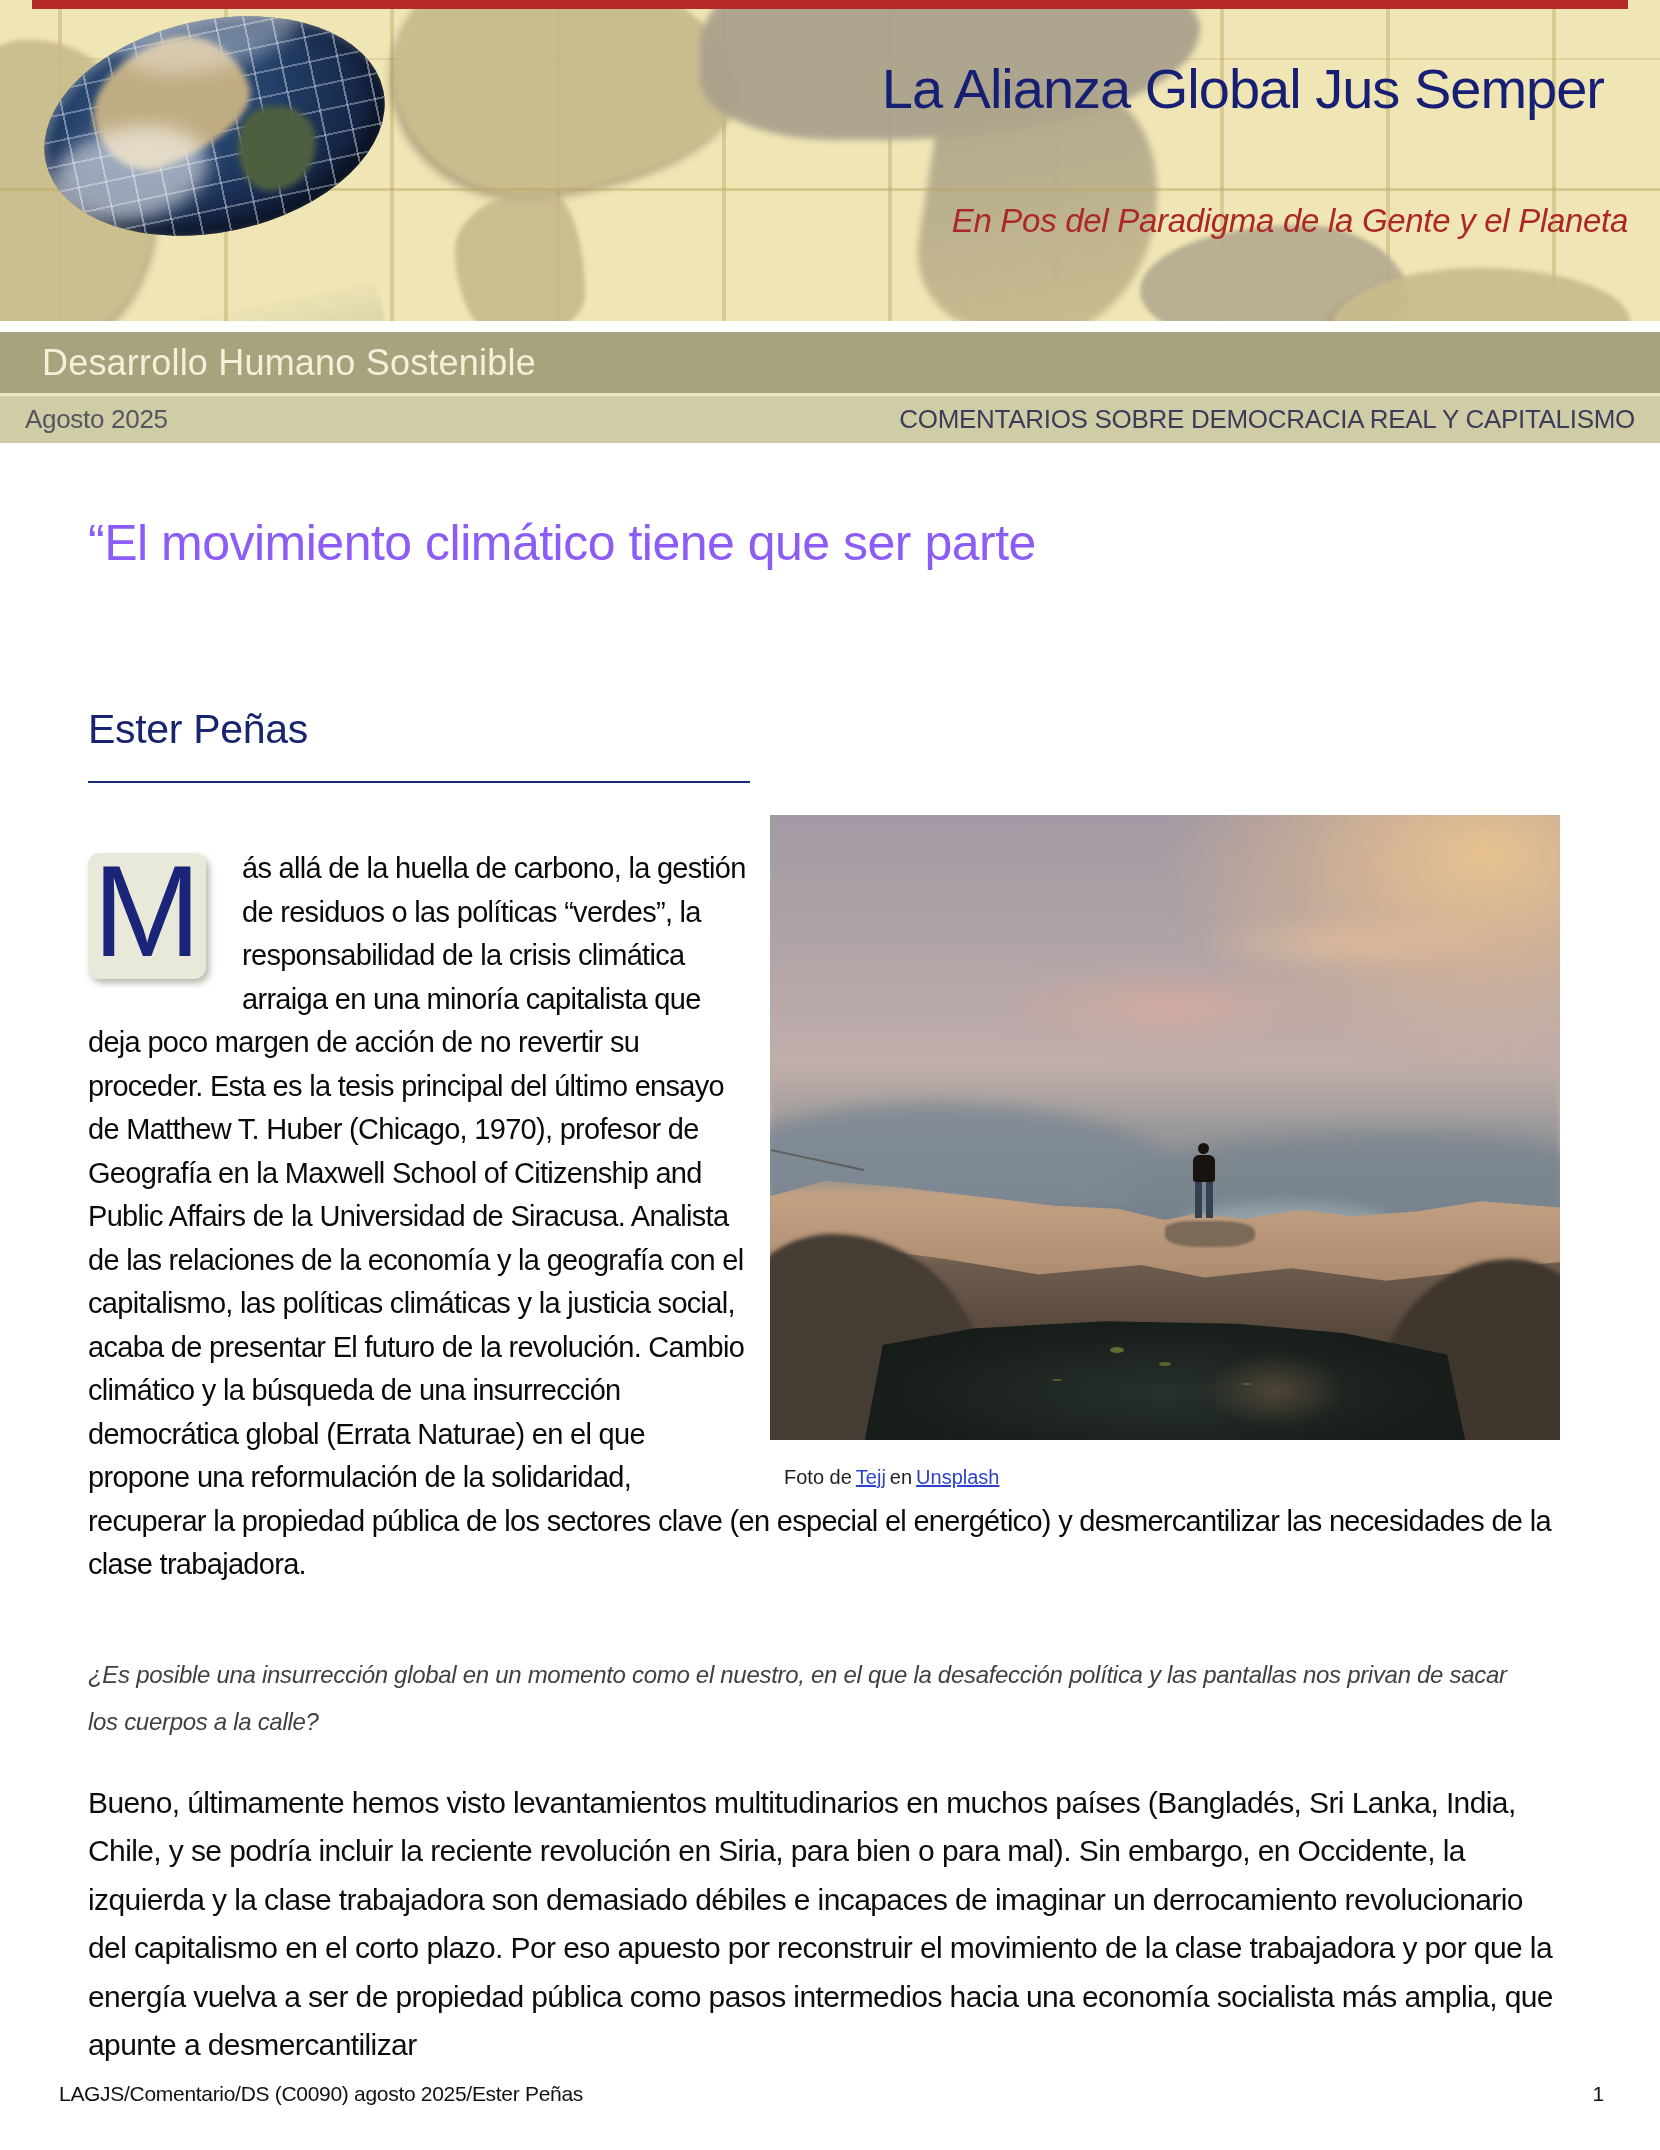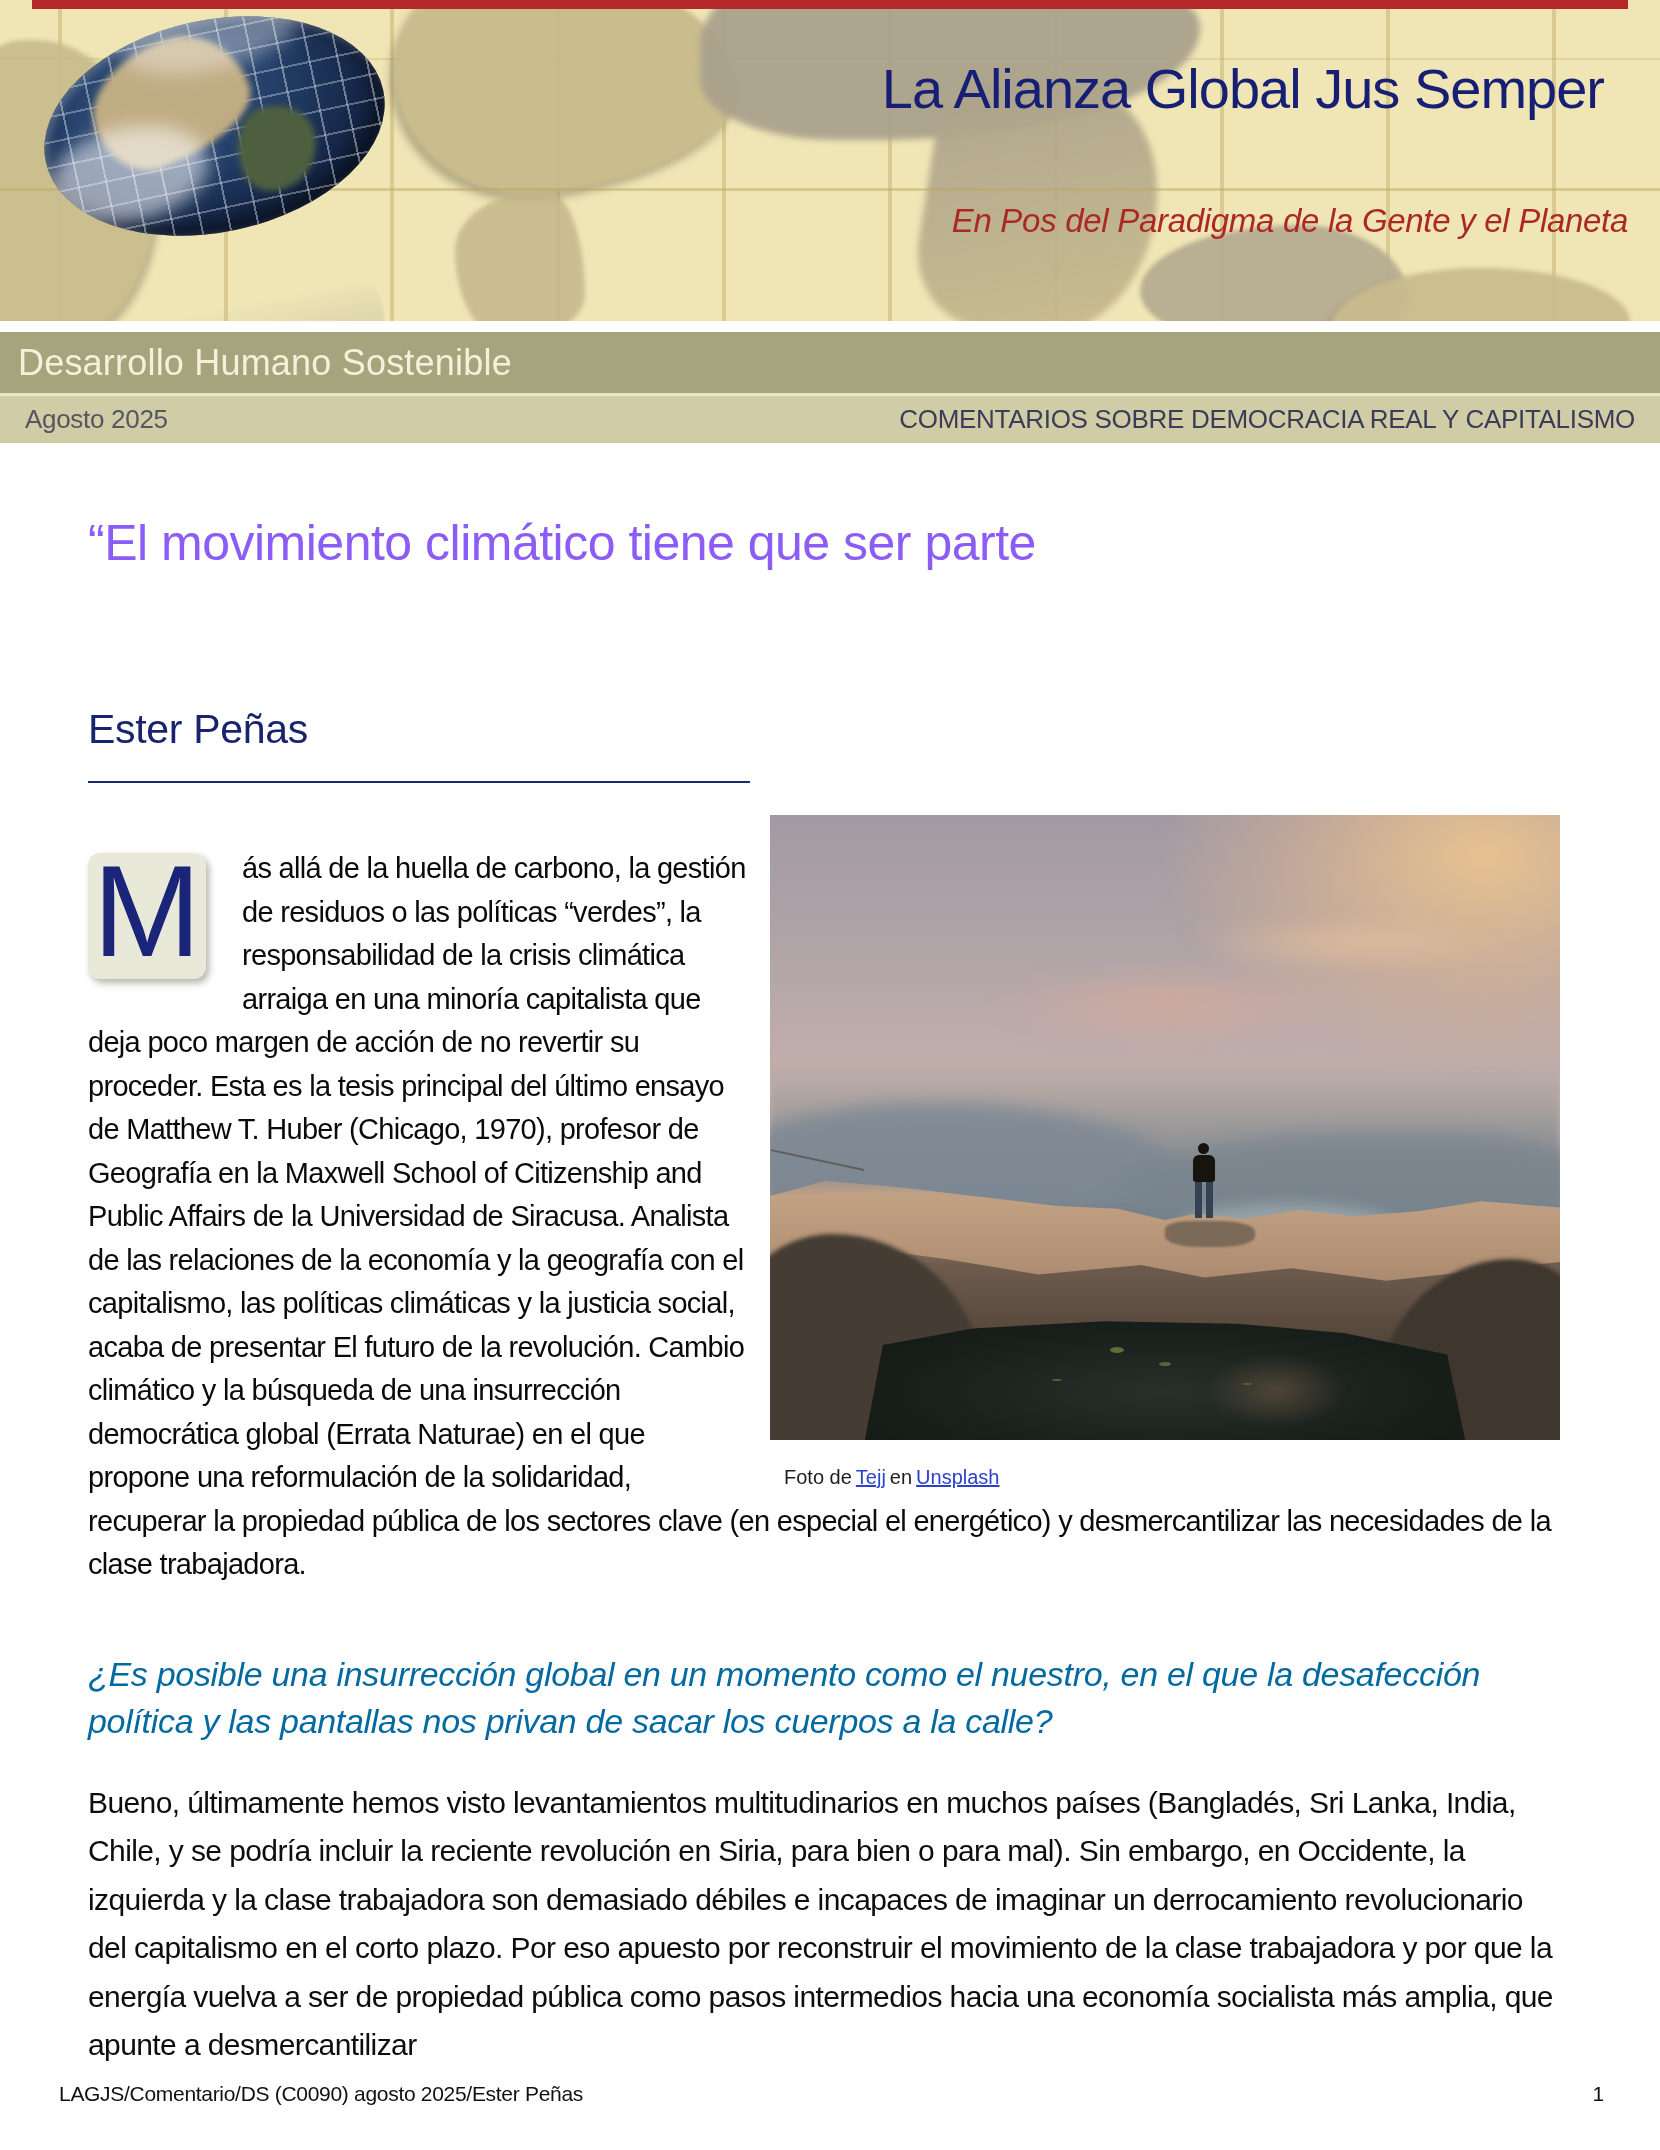--- a/index.html
+++ b/index.html
@@ -42,21 +42,21 @@
     -webkit-mask-image:linear-gradient(to top, transparent 35%, rgba(0,0,0,.9) 100%);
     mask-image:linear-gradient(to top, transparent 35%, rgba(0,0,0,.9) 100%);}
 
   .mast-title{position:absolute;top:56px;left:704px;width:900px;text-align:right;z-index:7;
     font-size:56px;color:#171f75;letter-spacing:-1px;white-space:nowrap;}
   .mast-sub{position:absolute;top:202px;left:650px;width:978px;text-align:right;z-index:7;
     font-style:italic;font-size:33px;color:#ab2824;letter-spacing:-0.3px;white-space:nowrap;}
 
   
   .bar1{position:absolute;top:332px;left:0;width:1660px;height:61px;background:#a5a47d;box-sizing:border-box;
-    color:#f4f0da;font-size:36px;line-height:61px;padding-left:18px;letter-spacing:0.2px;}
+    color:#f4f0da;font-size:36px;line-height:61px;padding-left:42px;letter-spacing:0.2px;}
   .bar-gap{position:absolute;top:393px;left:0;width:1660px;height:3px;background:#e9e5c8;}
   .bar2{position:absolute;top:396px;left:0;width:1660px;height:47px;background:#cfcca6;box-sizing:border-box;
     display:flex;align-items:center;justify-content:space-between;padding:0 25px;}
   .bar2-date{font-size:26px;color:#55565f;letter-spacing:-0.3px;text-align:right;}
   .bar2-cat{font-size:26px;color:#3b3d58;letter-spacing:-0.3px;}
 
   
   .content{position:absolute;top:443px;left:0;width:1660px;box-sizing:border-box;padding:0 100px 0 88px;}
   h1.headline{margin:52px 0 0 0;font-weight:400;font-size:50px;line-height:96px;color:#8b5cf6;letter-spacing:-0.5px;}
   h1.headline span{display:block;}
@@ -97,22 +97,22 @@
 
   figcaption.cap{margin-top:26px;padding-left:14px;font-size:20px;color:#1d1d1d;}
   .cap a{color:#2c42cc;text-decoration:underline;}
   .cap span,.cap a{margin-right:4px;}
 
   .dropcap{float:left;width:118px;height:126px;margin:6px 36px 4px 0;background:#e9e9da;border-radius:12px;
     box-shadow:3px 4px 7px rgba(120,120,100,.55);color:#1a2478;
     font-size:130px;line-height:116px;text-align:center;}
   p.intro{margin:0;font-size:29px;line-height:43.5px;letter-spacing:-0.7px;color:#0a0a0a;}
 
-  p.question{clear:both;margin:64px 0 0 0;font-style:italic;font-size:34px;line-height:47px;
-    color:#0369a1;letter-spacing:-0.3px;padding-right:30px;}
+  p.question{clear:both;margin:64px 0 0 0;font-style:italic;font-size:24px;line-height:47px;
+    color:#404040;letter-spacing:-0.3px;padding-right:30px;}
   p.answer{margin:34px 0 0 0;font-size:30px;line-height:48.5px;letter-spacing:-0.6px;color:#0d0d0d;}
 
   
   .pfooter{position:absolute;left:59px;right:56px;top:2082px;display:flex;justify-content:space-between;
     font-size:21px;color:#111;letter-spacing:-0.3px;}
 </style>
 </head>
 <body>
 
 <div class="page">

